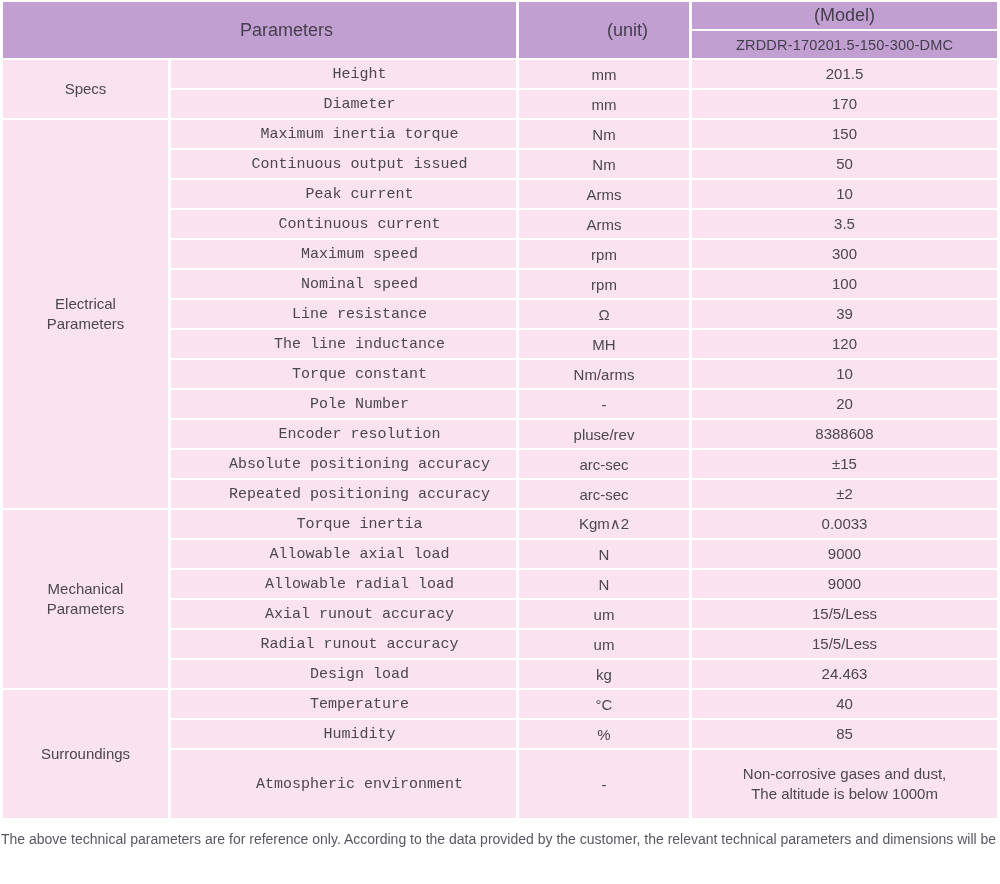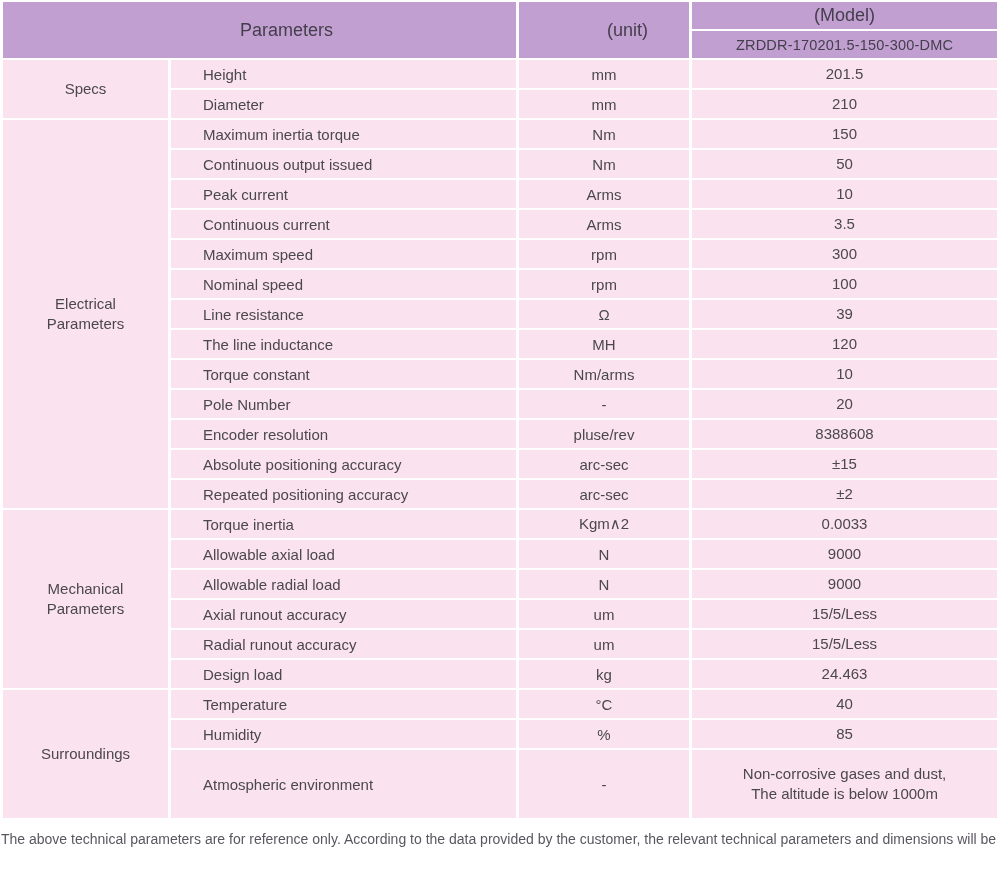--- a/index.html
+++ b/index.html
@@ -52,21 +52,21 @@
     border-bottom:2px solid var(--border,#fff);
     overflow:hidden;
     padding:0;
   }
   td.c-group{text-align:center;}
   td.c-group .group-label{
     display:inline-block;
     max-width:100px;
     line-height:1.32;
   }
-  td.c-name{text-align:left;padding-left:32px;}
+  td.c-name{text-align:center;padding-left:32px;font-family:Liberation Mono, monospace;}
   td.c-value{white-space:pre-line;line-height:1.35;}
   tr.row-tall td{height:70px;}
 
   .footnote{
     width:1000px;
     padding:11px 0 0 1px;
     font-size:14px;
     color:var(--footer_text,#5a5660);
     white-space:nowrap;
   }
@@ -96,21 +96,21 @@
 
       <tr>
         <td class="c-group" rowspan="2"><span class="group-label">Specs</span></td>
         <td class="c-name">Height</td>
         <td class="c-unit">mm</td>
         <td class="c-value">201.5</td>
       </tr>
       <tr>
         <td class="c-name">Diameter</td>
         <td class="c-unit">mm</td>
-        <td class="c-value">210</td>
+        <td class="c-value">170</td>
       </tr>
 
       <tr>
         <td class="c-group" rowspan="13"><span class="group-label">Electrical Parameters</span></td>
         <td class="c-name">Maximum inertia torque</td>
         <td class="c-unit">Nm</td>
         <td class="c-value">150</td>
       </tr>
       <tr>
         <td class="c-name">Continuous output issued</td>

